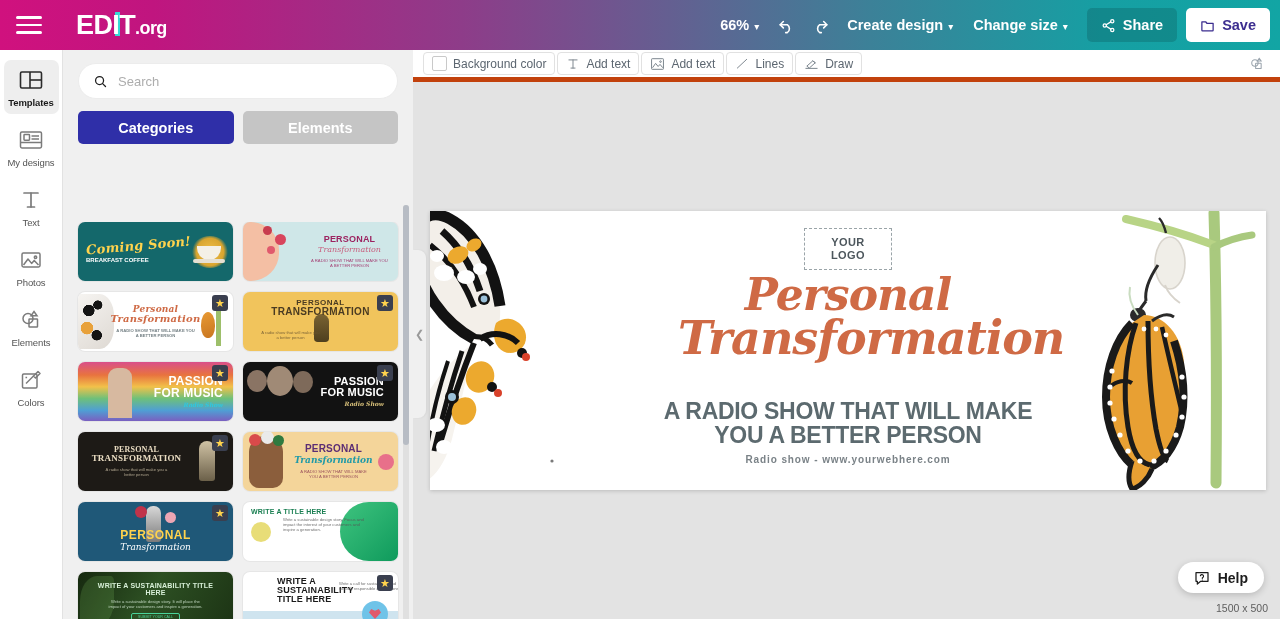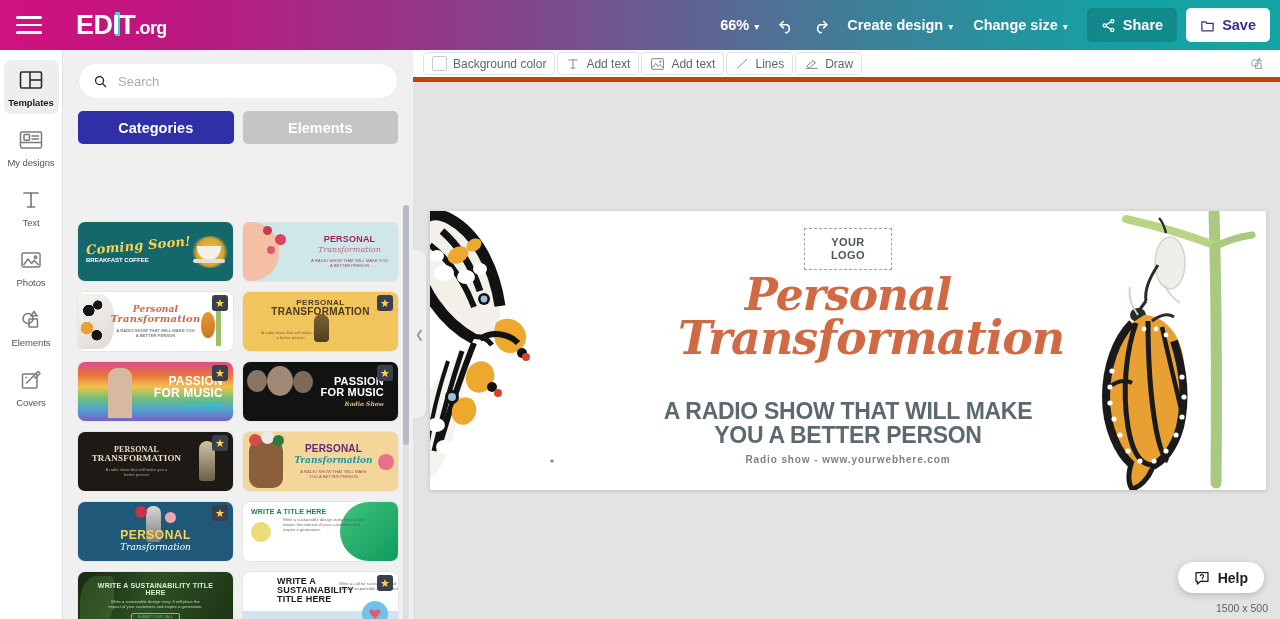--- a/index.html
+++ b/index.html
@@ -290,21 +290,21 @@
       <span class="rail-label">Elements</span>
     </div>
 
     <div class="rail-item">
       <svg class="rail-ico" viewBox="0 0 26 24" fill="none" stroke="#7b7b7b" stroke-width="1.5" stroke-linejoin="round">
         <rect x="4.5" y="6" width="14.5" height="14" rx="1.2"></rect>
           <path d="M8 15.5 l7.5 -7.5"></path>
           <path d="M15.5 8 l4.5 -4.5 l2 2 l-4.5 4.5 z"></path>
           <path d="M7.5 9.5 l1.6 0 M8.3 8.7 l0 1.6"></path>
       </svg>
-      <span class="rail-label">Covers</span>
+      <span class="rail-label">Colors</span>
     </div>
   </div>
 
   <div class="panel">
 
     <div class="search-wrap">
       <div class="search-box">
         <svg width="15" height="15" viewBox="0 0 24 24" fill="none" stroke="#1d1d1d" stroke-width="2" stroke-linecap="round">
           <circle cx="10.5" cy="10.5" r="6.4"></circle>
             <line x1="15.4" y1="15.4" x2="20" y2="20"></line>

